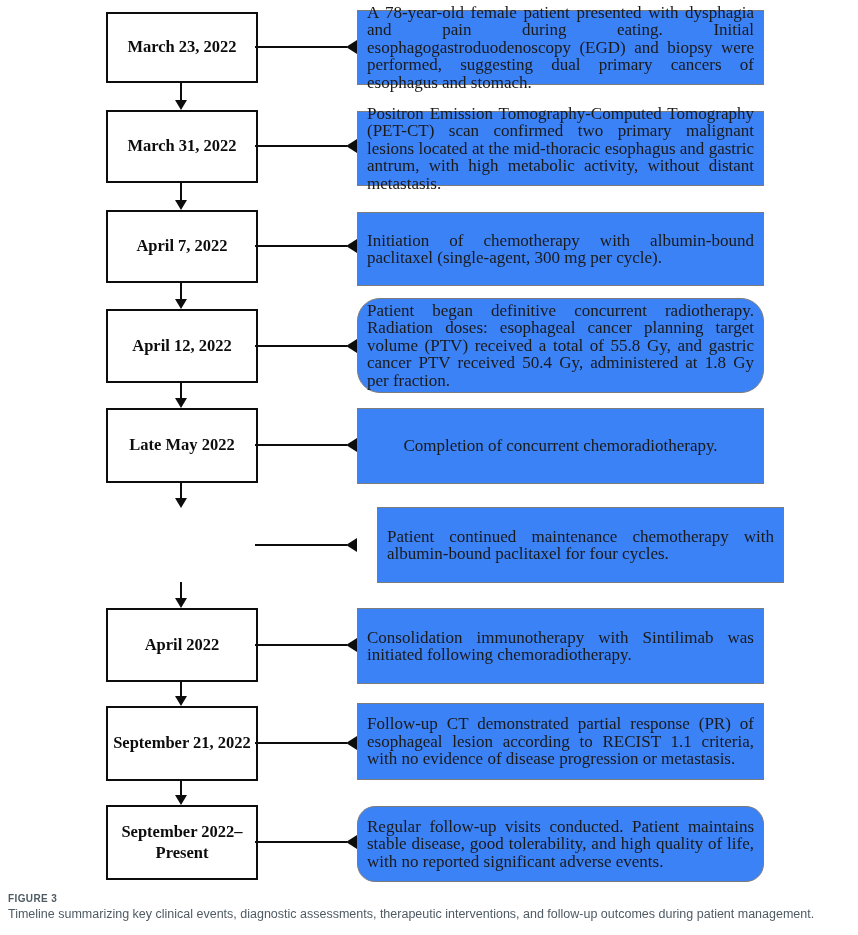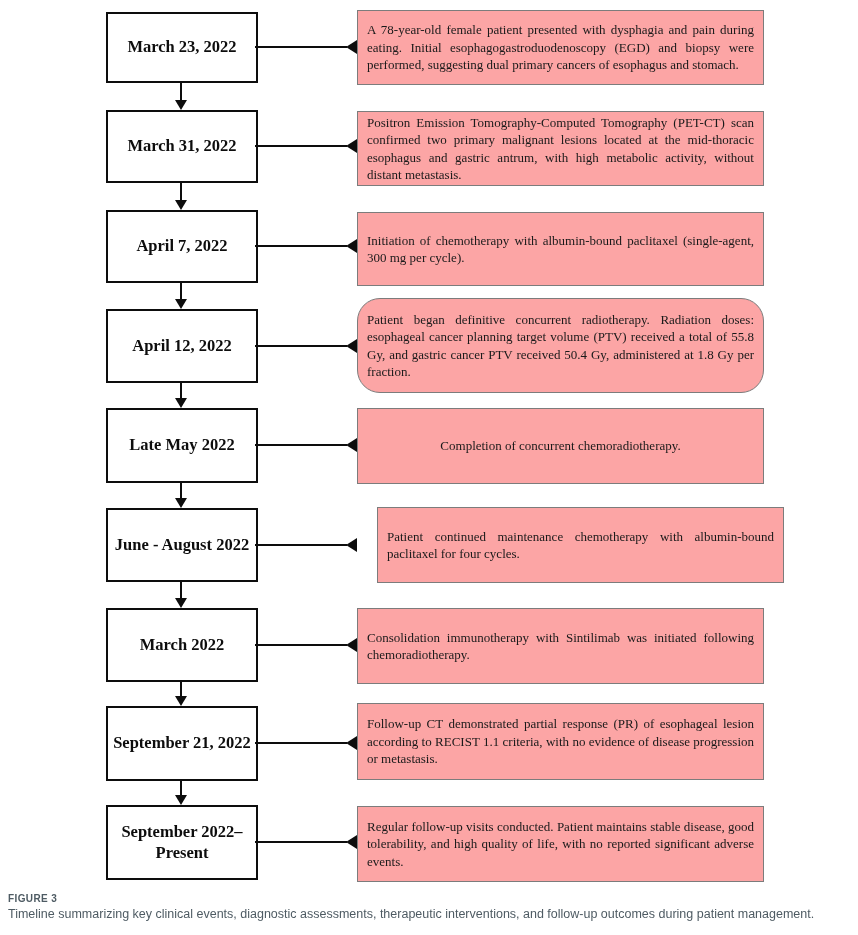--- a/index.html
+++ b/index.html
@@ -24,25 +24,25 @@
     color:#0d0d0d;
     white-space:pre-line;
     line-height:1.25;
     padding:4px 2px;
   }
   
   .desc-box{
     position:absolute;
     left:357px;width:407px;
     box-sizing:border-box;
-    background:#fca5a5;
+    background:#3b82f6;
     border:1px solid #7c7c7c;
     display:flex;flex-direction:column;justify-content:center;
     padding:4px 9px;
-    font-size:13px;
+    font-size:17px;
     line-height:17.4px;
     color:#1a1a1a;
   }
   .desc-box .txt{text-align:justify;}
   .desc-box.center .txt{text-align:center;}
   
   .h-line{
     position:absolute;
     left:255px;width:92px;height:2px;
     background:#0d0d0d;
@@ -130,31 +130,30 @@
   <div class="date-box" style="top:408px;height:75px;">Late May 2022</div>
   <div class="h-line" style="top:444px;"></div>
   <div class="h-arrow" style="top:438px;"></div>
   <div class="desc-box center" style="top:408px;height:76px;">
       <div class="txt">Completion of concurrent chemoradiotherapy.</div>
     </div>
 
   <div class="v-line" style="top:483px;height:16px;"></div>
   <div class="v-arrow" style="top:498px;"></div>
 
-  <div class="date-box" style="top:508px;height:74px;">June - August 2022</div>
   <div class="h-line" style="top:544px;"></div>
   <div class="h-arrow" style="top:538px;"></div>
   <div class="desc-box" style="top:507px;height:76px;margin-left:20px;">
       <div class="txt">Patient continued maintenance chemotherapy with albumin-bound paclitaxel for four cycles.</div>
     </div>
 
   <div class="v-line" style="top:582px;height:16px;"></div>
   <div class="v-arrow" style="top:598px;"></div>
 
-  <div class="date-box" style="top:608px;height:74px;">March 2022</div>
+  <div class="date-box" style="top:608px;height:74px;">April 2022</div>
   <div class="h-line" style="top:644px;"></div>
   <div class="h-arrow" style="top:638px;"></div>
   <div class="desc-box" style="top:608px;height:76px;">
       <div class="txt">Consolidation immunotherapy with Sintilimab was initiated following chemoradiotherapy.</div>
     </div>
 
   <div class="v-line" style="top:682px;height:14px;"></div>
   <div class="v-arrow" style="top:696px;"></div>
 
   <div class="date-box" style="top:706px;height:75px;">September 21, 2022</div>
@@ -164,20 +163,20 @@
       <div class="txt">Follow-up CT demonstrated partial response (PR) of esophageal lesion according to RECIST 1.1 criteria, with no evidence of disease progression or metastasis.</div>
     </div>
 
   <div class="v-line" style="top:781px;height:14px;"></div>
   <div class="v-arrow" style="top:795px;"></div>
 
   <div class="date-box" style="top:805px;height:75px;">September 2022–
 Present</div>
   <div class="h-line" style="top:841px;"></div>
   <div class="h-arrow" style="top:835px;"></div>
-  <div class="desc-box" style="top:806px;height:76px;">
+  <div class="desc-box" style="top:806px;height:76px;border-radius:18px;">
       <div class="txt">Regular follow-up visits conducted. Patient maintains stable disease, good tolerability, and high quality of life, with no reported significant adverse events.</div>
     </div>
 
   <div class="fig-label">FIGURE 3</div>
   <div class="fig-caption">Timeline summarizing key clinical events, diagnostic assessments, therapeutic interventions, and follow-up outcomes during patient management.</div>
 
 </div>
 
 </body></html>

